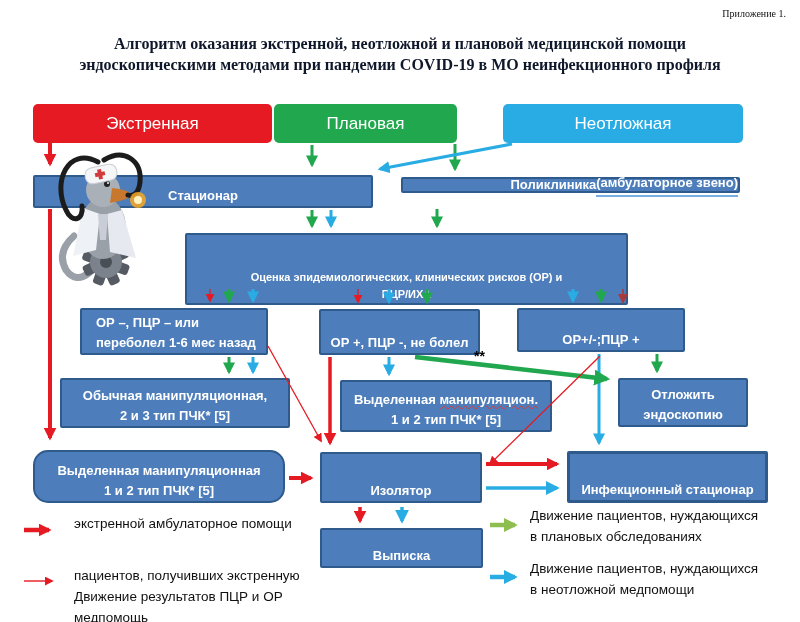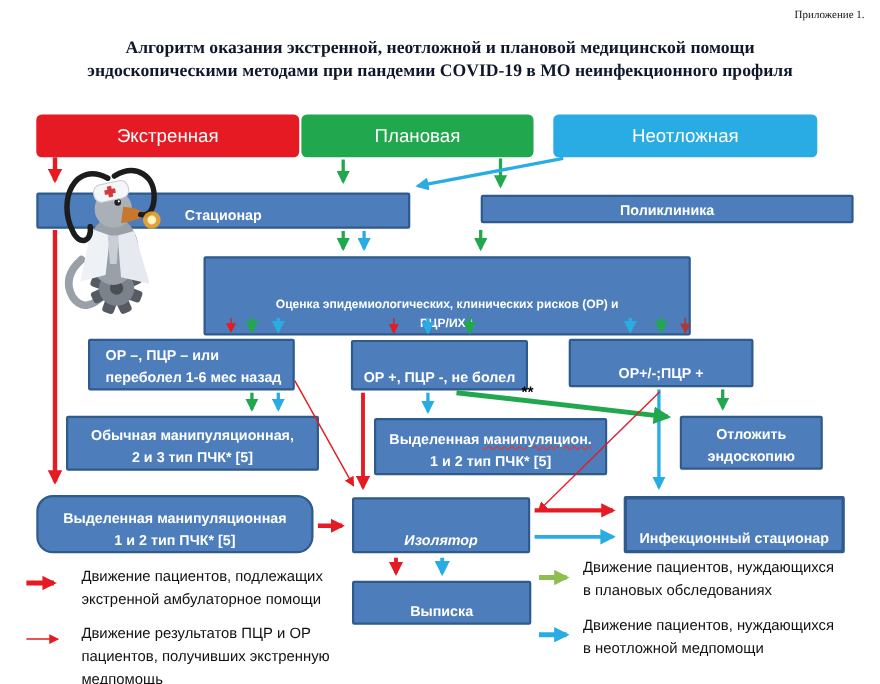--- a/index.html
+++ b/index.html
@@ -29,28 +29,29 @@
 
 <div id="stage">
 
   <div class="annex serif">Приложение 1.</div>
   <div class="title serif">
     <div>Алгоритм оказания экстренной, неотложной и плановой медицинской помощи</div>
     <div>эндоскопическими методами при пандемии COVID-19 в МО неинфекционного профиля</div>
   </div>
 
   <div class="cat" style="left:33px;top:104px;width:239px;background:#E51A22;">Экстренная</div>
-  <div class="cat" style="left:274px;top:104px;width:211px;background:#21A74D;">Плановая</div>
+  <div class="cat" style="left:274px;top:104px;width:183px;background:#21A74D;">Плановая</div>
   <div class="cat" style="left:503px;top:104px;width:240px;background:#29ACE3;">Неотложная</div>
 
   <div class="node" style="left:33px;top:175px;width:340px;height:33px;">
     <span>Стационар</span>
   </div>
-  <div class="node" style="left:401px;top:177px;width:339px;height:26px;flex-direction:column;margin-left:36px;">
+  <div class="node" style="left:401px;top:177px;width:339px;height:16px;flex-direction:row;">
     <span>Поликлиника </span>
+    <span class="subline">(амбулаторное  звено)</span>
   </div>
 
   <div class="node" style="left:185px;top:233px;width:443px;height:72px;font-size:11px;">
     <span>Оценка эпидемиологических, клинических рисков (ОР) и</span>
     <span>ПЦР/ИХА</span>
   </div>
 
   <div class="node leftalign" style="left:80px;top:308px;width:188px;height:47px;">
     <span>ОР –, ПЦР –   или</span>
     <span>переболел 1-6 мес назад</span>
@@ -74,40 +75,39 @@
   </div>
   <div class="node" style="left:618px;top:378px;width:130px;height:49px;">
     <span>Отложить</span>
     <span>эндоскопию</span>
   </div>
 
   <div class="node" style="left:33px;top:450px;width:252px;height:53px;border-radius:15px;">
     <span>Выделенная манипуляционная</span>
     <span>1 и 2 тип ПЧК* [5]</span>
   </div>
-  <div class="node" style="left:320px;top:452px;width:162px;height:51px;font-style:italic;">
+  <div class="node" style="left:320px;top:452px;width:162px;height:51px;">
     <span>Изолятор</span>
   </div>
   <div class="node" style="left:567px;top:451px;width:201px;height:52px;border-width:3px;">
     <span>Инфекционный стационар</span>
   </div>
 
   <div class="node" style="left:320px;top:528px;width:163px;height:40px;">
     <span>Выписка</span>
   </div>
 
   <div class="asterisks" style="left:474px;top:348px;">**</div>
 
   <div class="legend-text" style="left:74px;top:513px;">
-    <div>Движение пациентов, подлежащих</div>
     <div>экстренной амбулаторное помощи</div>
   </div>
   <div class="legend-text" style="left:74px;top:565px;">
+    <div>пациентов, получивших экстренную</div>
     <div>Движение результатов ПЦР и ОР</div>
-    <div>пациентов, получивших экстренную</div>
     <div>медпомощь</div>
   </div>
   <div class="legend-text" style="left:530px;top:505px;">
     <div>Движение пациентов, нуждающихся</div>
     <div>в плановых обследованиях</div>
   </div>
   <div class="legend-text" style="left:530px;top:558px;">
     <div>Движение пациентов, нуждающихся</div>
     <div>в неотложной медпомощи</div>
   </div>

